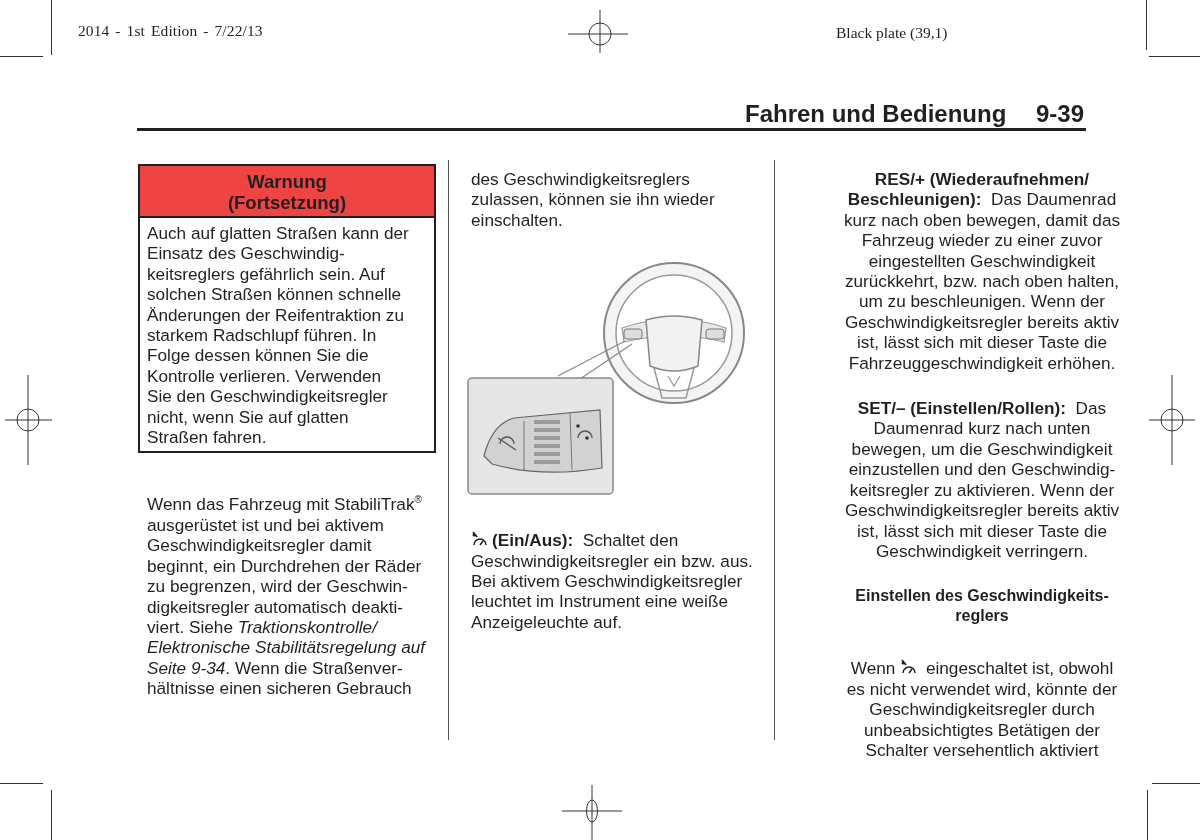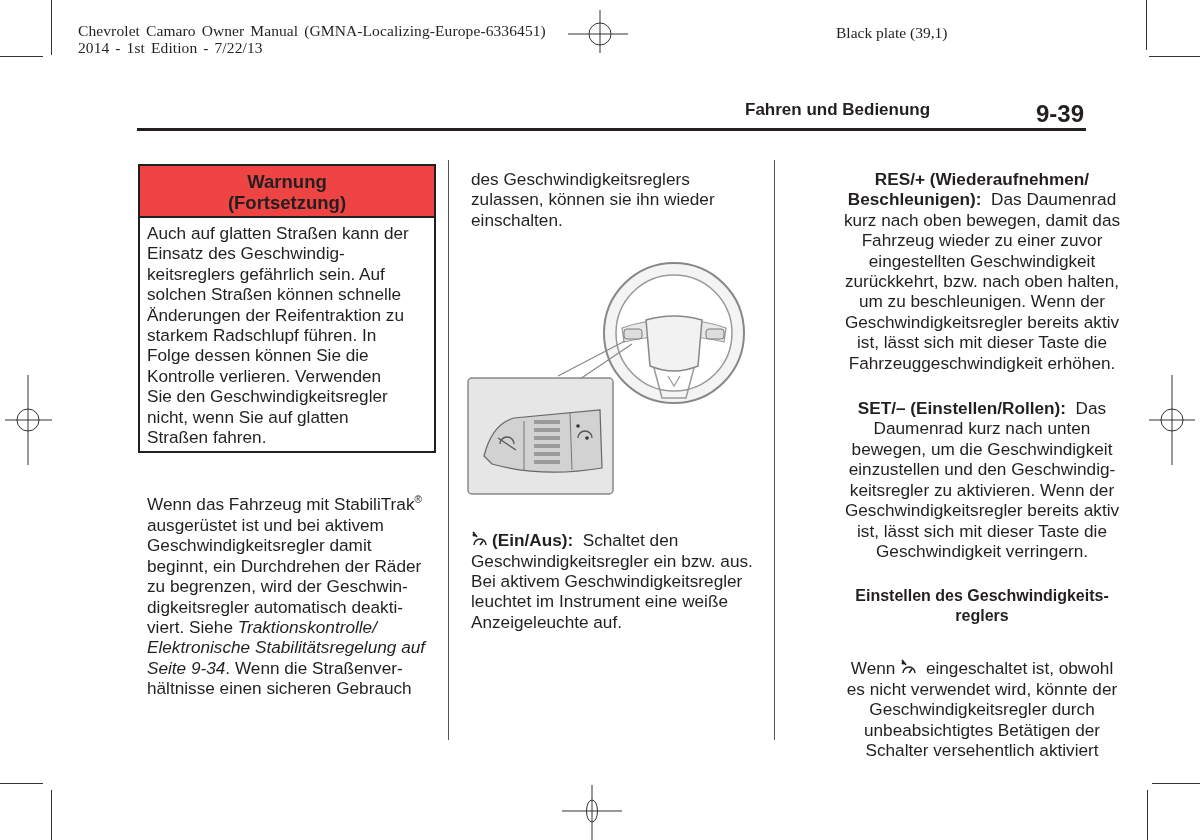--- a/index.html
+++ b/index.html
@@ -9,21 +9,21 @@
   }
   .serif { font-family: "Liberation Serif", serif; }
   .abs { position: absolute; }
   
   .hl { position: absolute; height: 1px; background: #333; }
   .vl { position: absolute; width: 1px; background: #333; }
   .reg { position: absolute; }
   
   .hdr-left { left: 78px; top: 22px; font-size: 15.5px; line-height: 17px; letter-spacing: 0.1px; word-spacing: 2px; }
   .hdr-right { left: 836px; top: 24px; font-size: 15.5px; }
-  .sec-title { left: 745px; top: 100px; font-size: 17px; font-weight: bold; }
+  .sec-title { left: 745px; top: 100px; font-size: 24px; font-weight: bold; }
   .sec-page { left: 1036px; top: 100px; font-size: 24px; font-weight: bold; }
   .rule { left: 137px; top: 128px; width: 949px; height: 3px; background: #231f20; }
   
   .col { position: absolute; font-size: 17.2px; line-height: 20.4px; }
   .col p { margin: 9px; }
   .col1 { left: 138px; top: 164px; width: 298px; }
   .col2 { left: 462px; top: 160px; width: 305px; }
   .col3 { left: 832px; top: 160px; width: 300px; text-align: center; }
   .vdiv { position: absolute; width: 1px; background: #555; }
   
@@ -65,21 +65,20 @@
   <line x1="27" y1="5" x2="27" y2="95" stroke="#333" stroke-width="1"></line>
   <circle cx="27" cy="50" r="11" fill="none" stroke="#333" stroke-width="1"></circle>
 </svg>
 <svg class="reg" style="left:560px;top:785px;" width="70" height="55">
   <line x1="2" y1="26" x2="62" y2="26" stroke="#333" stroke-width="1"></line>
   <line x1="32" y1="0" x2="32" y2="55" stroke="#333" stroke-width="1"></line>
   <ellipse cx="32" cy="26" rx="5.5" ry="11" fill="none" stroke="#333" stroke-width="1"></ellipse>
 </svg>
 
 <div class="abs hdr-left serif">
-  <div>Chevrolet Camaro Owner Manual (GMNA-Localizing-Europe-6336451)</div>
   <div>2014 - 1st Edition - 7/22/13</div>
 </div>
 <div class="abs hdr-right serif">Black plate (39,1)</div>
 
 <div class="abs sec-title">Fahren und Bedienung</div>
 <div class="abs sec-page">9-39</div>
 <div class="abs rule"></div>
 
 <div class="vdiv" style="left:448px;top:160px;height:580px;"></div>
 <div class="vdiv" style="left:774px;top:160px;height:580px;"></div>

